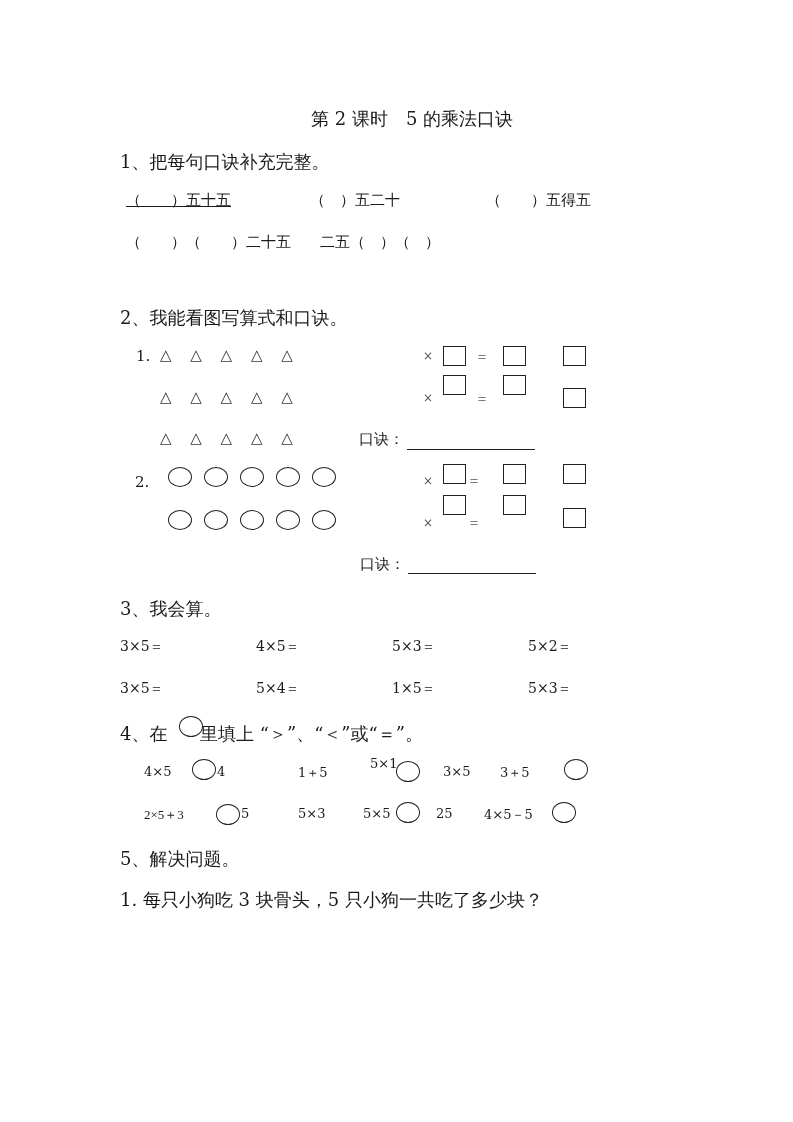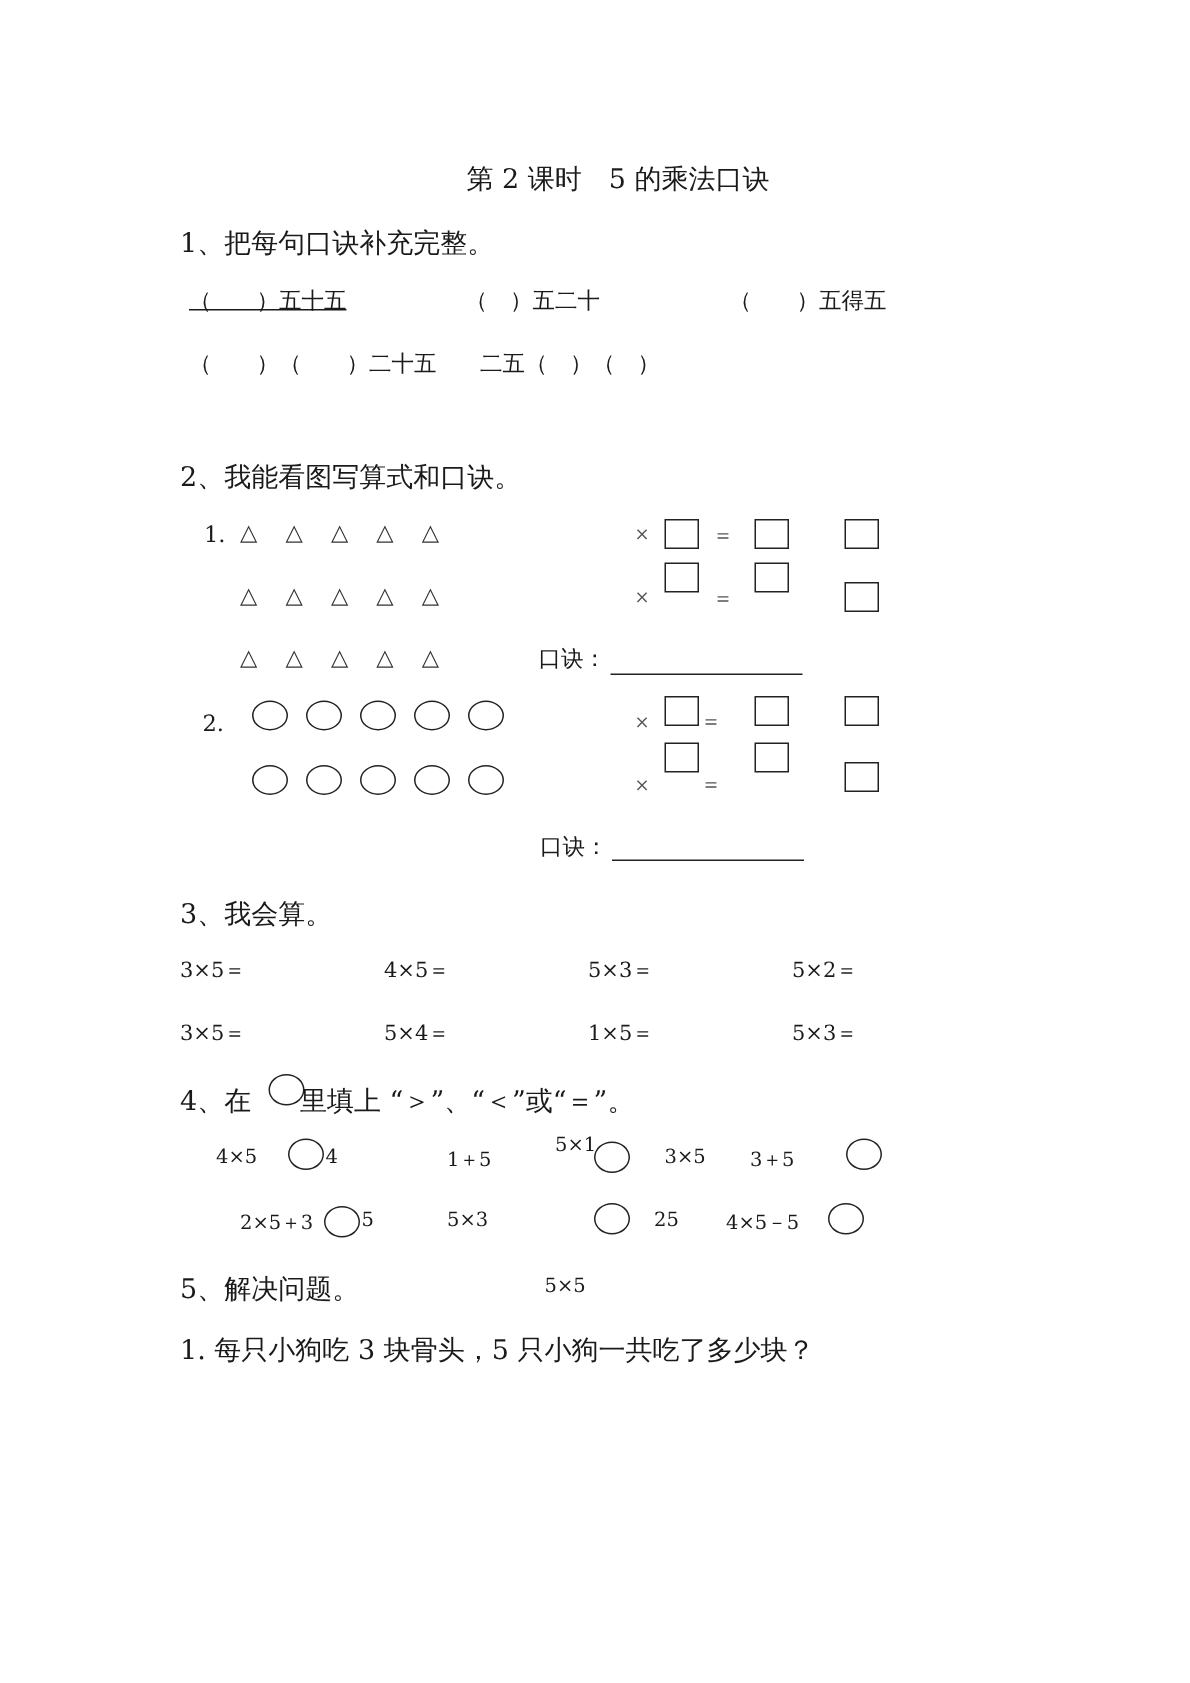--- a/index.html
+++ b/index.html
@@ -113,24 +113,24 @@
 <div class="abs cmp" style="left:144px; top:764px;">4×5</div>
 <div class="sm-oval" style="left:192px; top:759px;"></div>
 <div class="abs cmp" style="left:217px; top:764px;">4</div>
 <div class="abs cmp" style="left:298px; top:764px;">1＋5</div>
 <div class="abs cmp" style="left:370px; top:756px;">5×1</div>
 <div class="sm-oval" style="left:396px; top:761px;"></div>
 <div class="abs cmp" style="left:443px; top:764px;">3×5</div>
 <div class="abs cmp" style="left:500px; top:764px;">3＋5</div>
 <div class="sm-oval" style="left:564px; top:759px;"></div>
 
-<div class="abs cmp" style="left:160px; top:806px;">2×5＋3</div>
+<div class="abs cmp" style="left:144px; top:806px;font-family:Liberation Serif, serif;">2×5＋3</div>
 <div class="sm-oval" style="left:216px; top:804px;"></div>
 <div class="abs cmp" style="left:241px; top:806px;">5</div>
 <div class="abs cmp" style="left:298px; top:806px;">5×3</div>
-<div class="abs cmp" style="left:363px; top:806px;margin-top:44px;">5×5</div>
+<div class="abs cmp" style="left:363px; top:806px;">5×5</div>
 <div class="sm-oval" style="left:396px; top:802px;"></div>
 <div class="abs cmp" style="left:436px; top:806px;">25</div>
 <div class="abs cmp" style="left:484px; top:806px;">4×5－5</div>
 <div class="sm-oval" style="left:552px; top:802px;"></div>
 
 <div class="abs sec" style="left:120px; top:847px;">5、解决问题。</div>
 <div class="abs sec" style="left:120px; top:888px;">1. 每只小狗吃 3 块骨头，5 只小狗一共吃了多少块？</div>
 
 </body></html>

